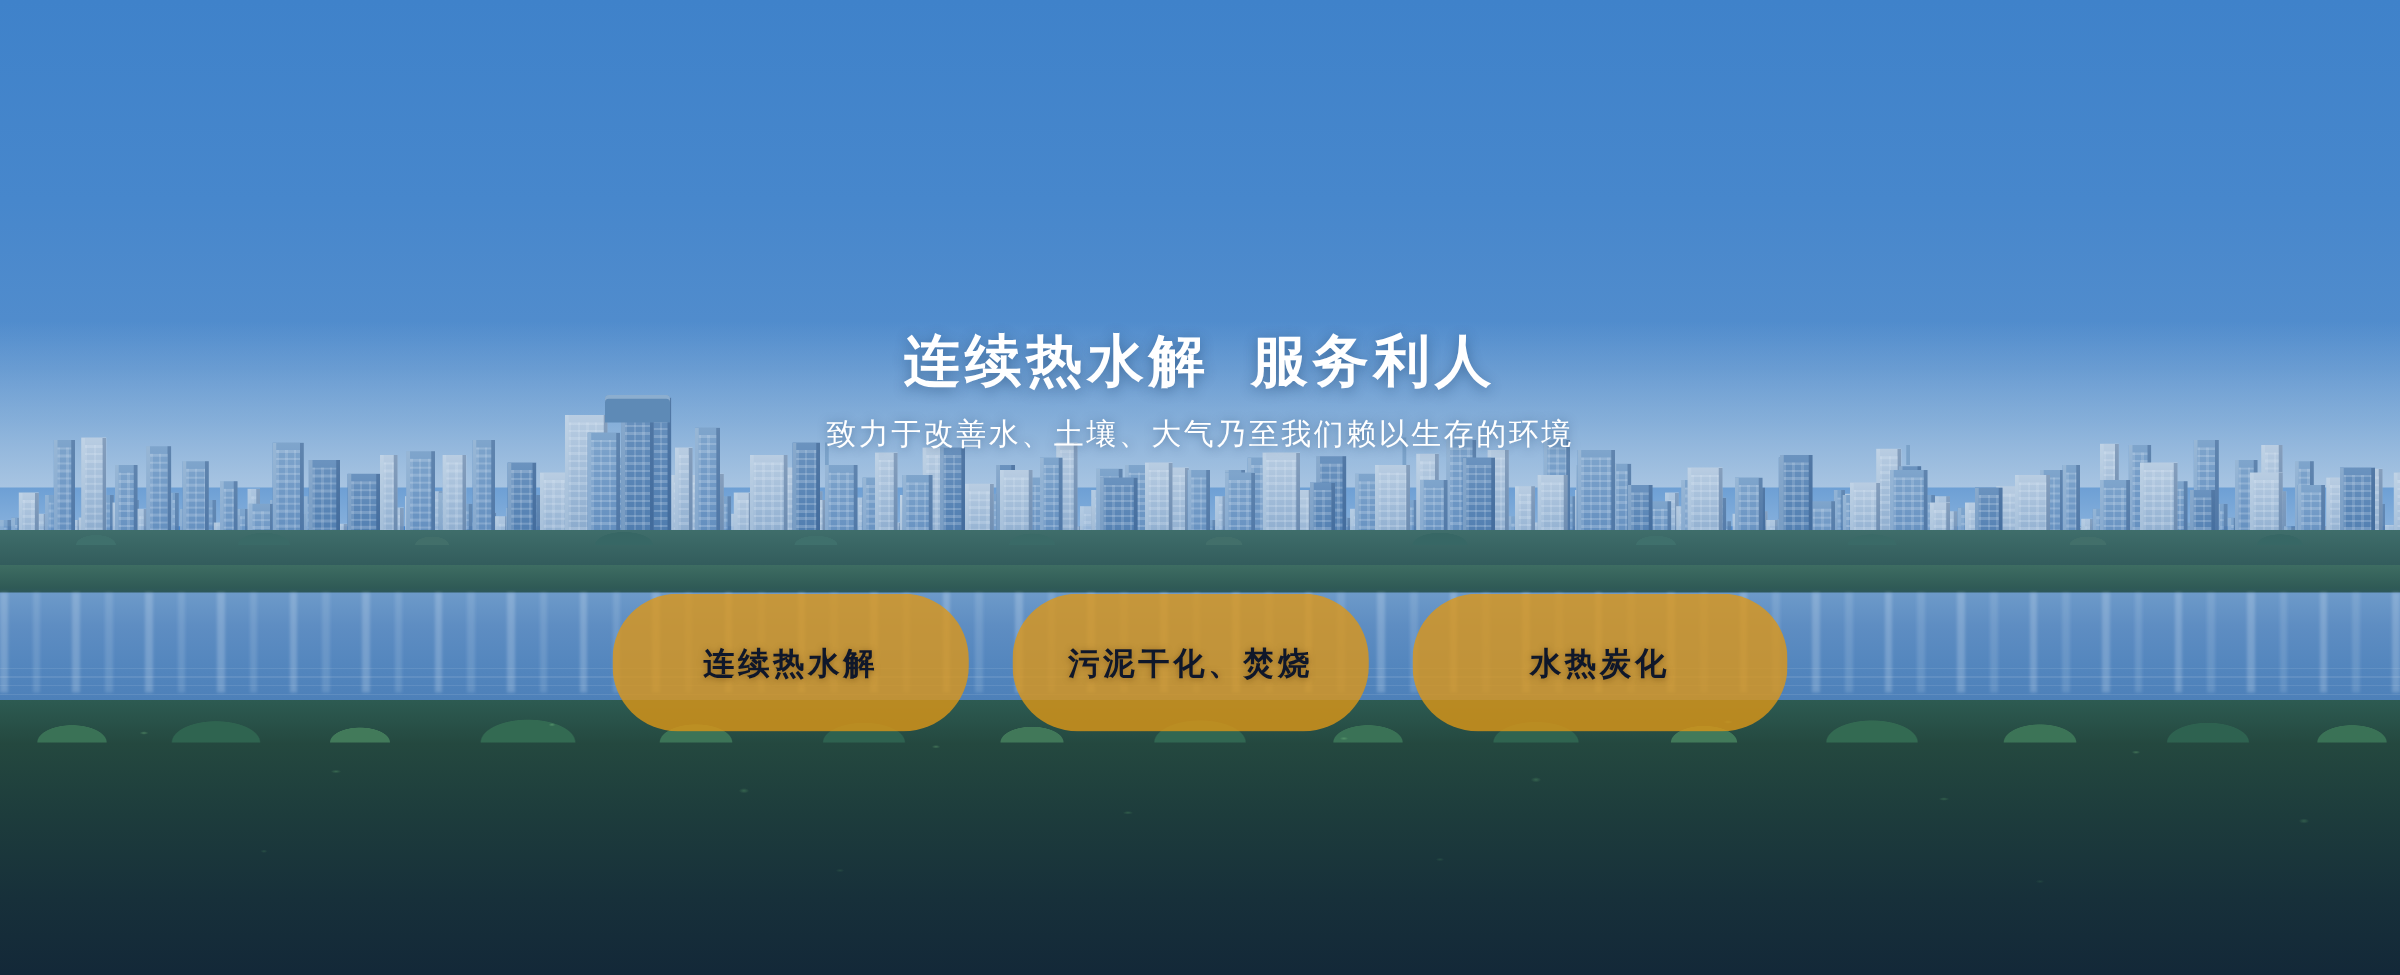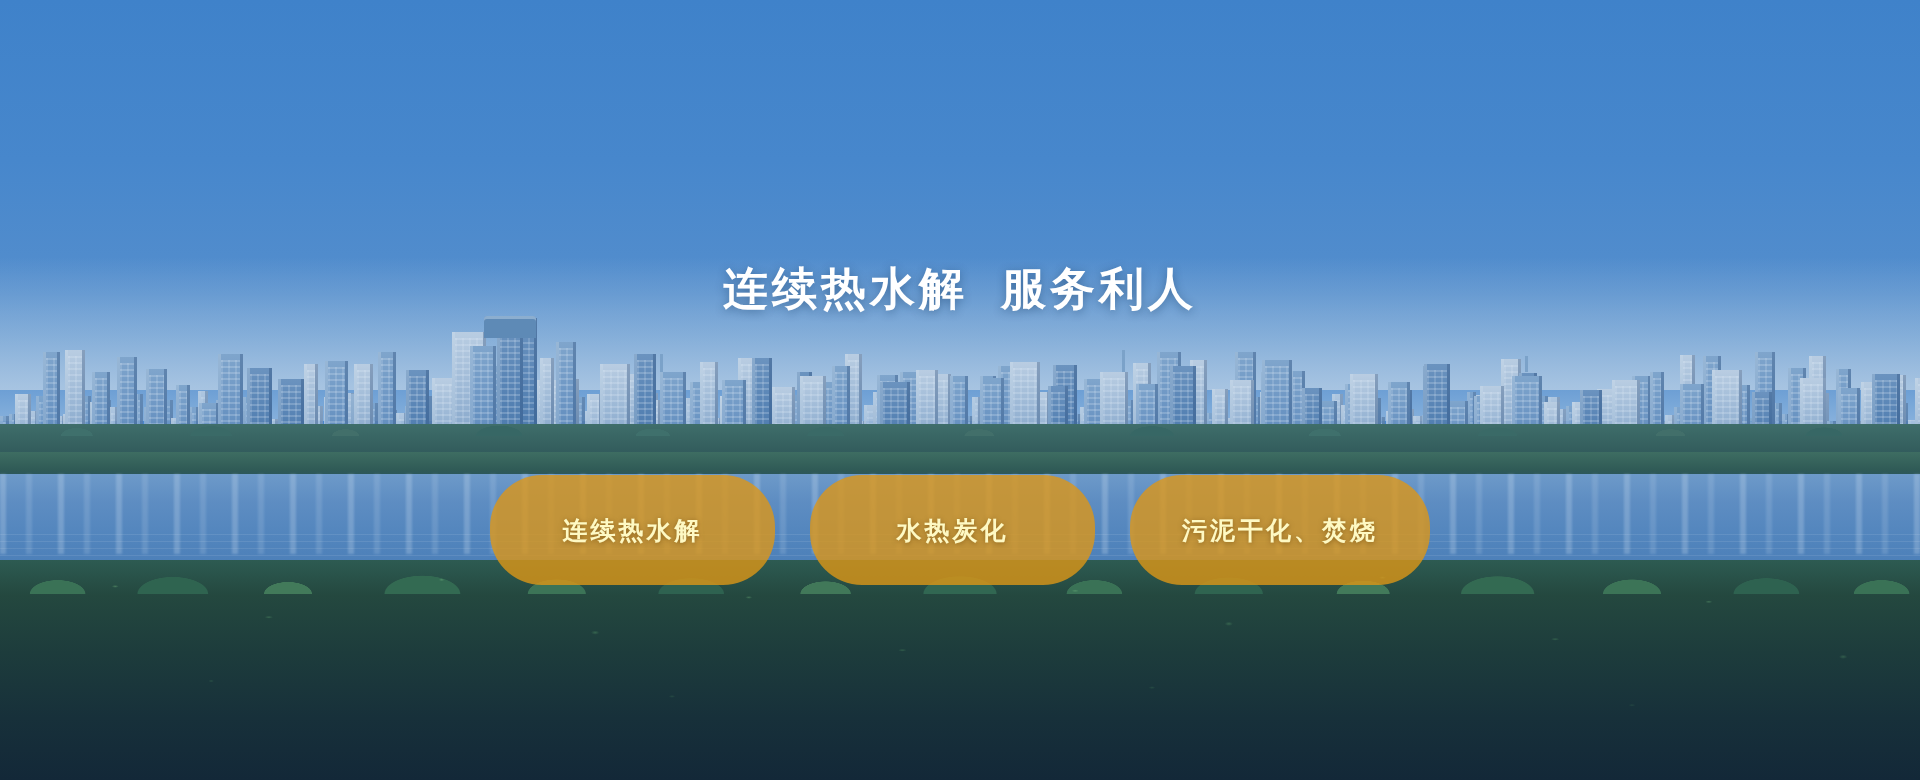--- a/index.html
+++ b/index.html
@@ -114,21 +114,21 @@
   .subtitle { margin-top:14px; font-size:24px; font-weight:400; color:#fff; letter-spacing:2px;
               text-shadow:0 1px 8px rgba(20,55,95,.5); }
 
   
   .btn-row { position:absolute; top:475px; left:0; right:0; z-index:20;
              display:flex; justify-content:center; gap:35px; }
   .pill { width:285px; height:110px; border-radius:52px; border:0; cursor:pointer;
           background:rgba(221,150,23,.80);
           display:flex; align-items:center; justify-content:center;
           font-family:"Liberation Sans","DejaVu Sans",sans-serif;
-          font-size:25px; font-weight:700; color:#fef9c3; letter-spacing:3px;
+          font-size:25px; font-weight:700; color:#0f172a; letter-spacing:3px;
           text-shadow:0 1px 5px rgba(90,55,5,.5);
           backdrop-filter:saturate(1.1); }
   .pill:last-child { width:300px; }
 </style>
 </head>
 <body>
 
 <div class="hero">
 
   <div class="sky"></div>
@@ -478,21 +478,22 @@
     <div class="ripple"></div>
     <div class="sheen"></div>
   </div>
 
   <div class="fg">
     <div class="leaf"></div>
   </div>
 
   <div class="copy">
     <div class="title">连续热水解  服务利人</div>
+    <div class="subtitle">致力于改善水、土壤、大气乃至我们赖以生存的环境</div>
   </div>
 
   <div class="btn-row">
     <button class="pill">连续热水解</button>
+    <button class="pill">污泥干化、焚烧</button>
     <button class="pill">水热炭化</button>
-    <button class="pill">污泥干化、焚烧</button>
   </div>
 
 </div>
 
 </body></html>

